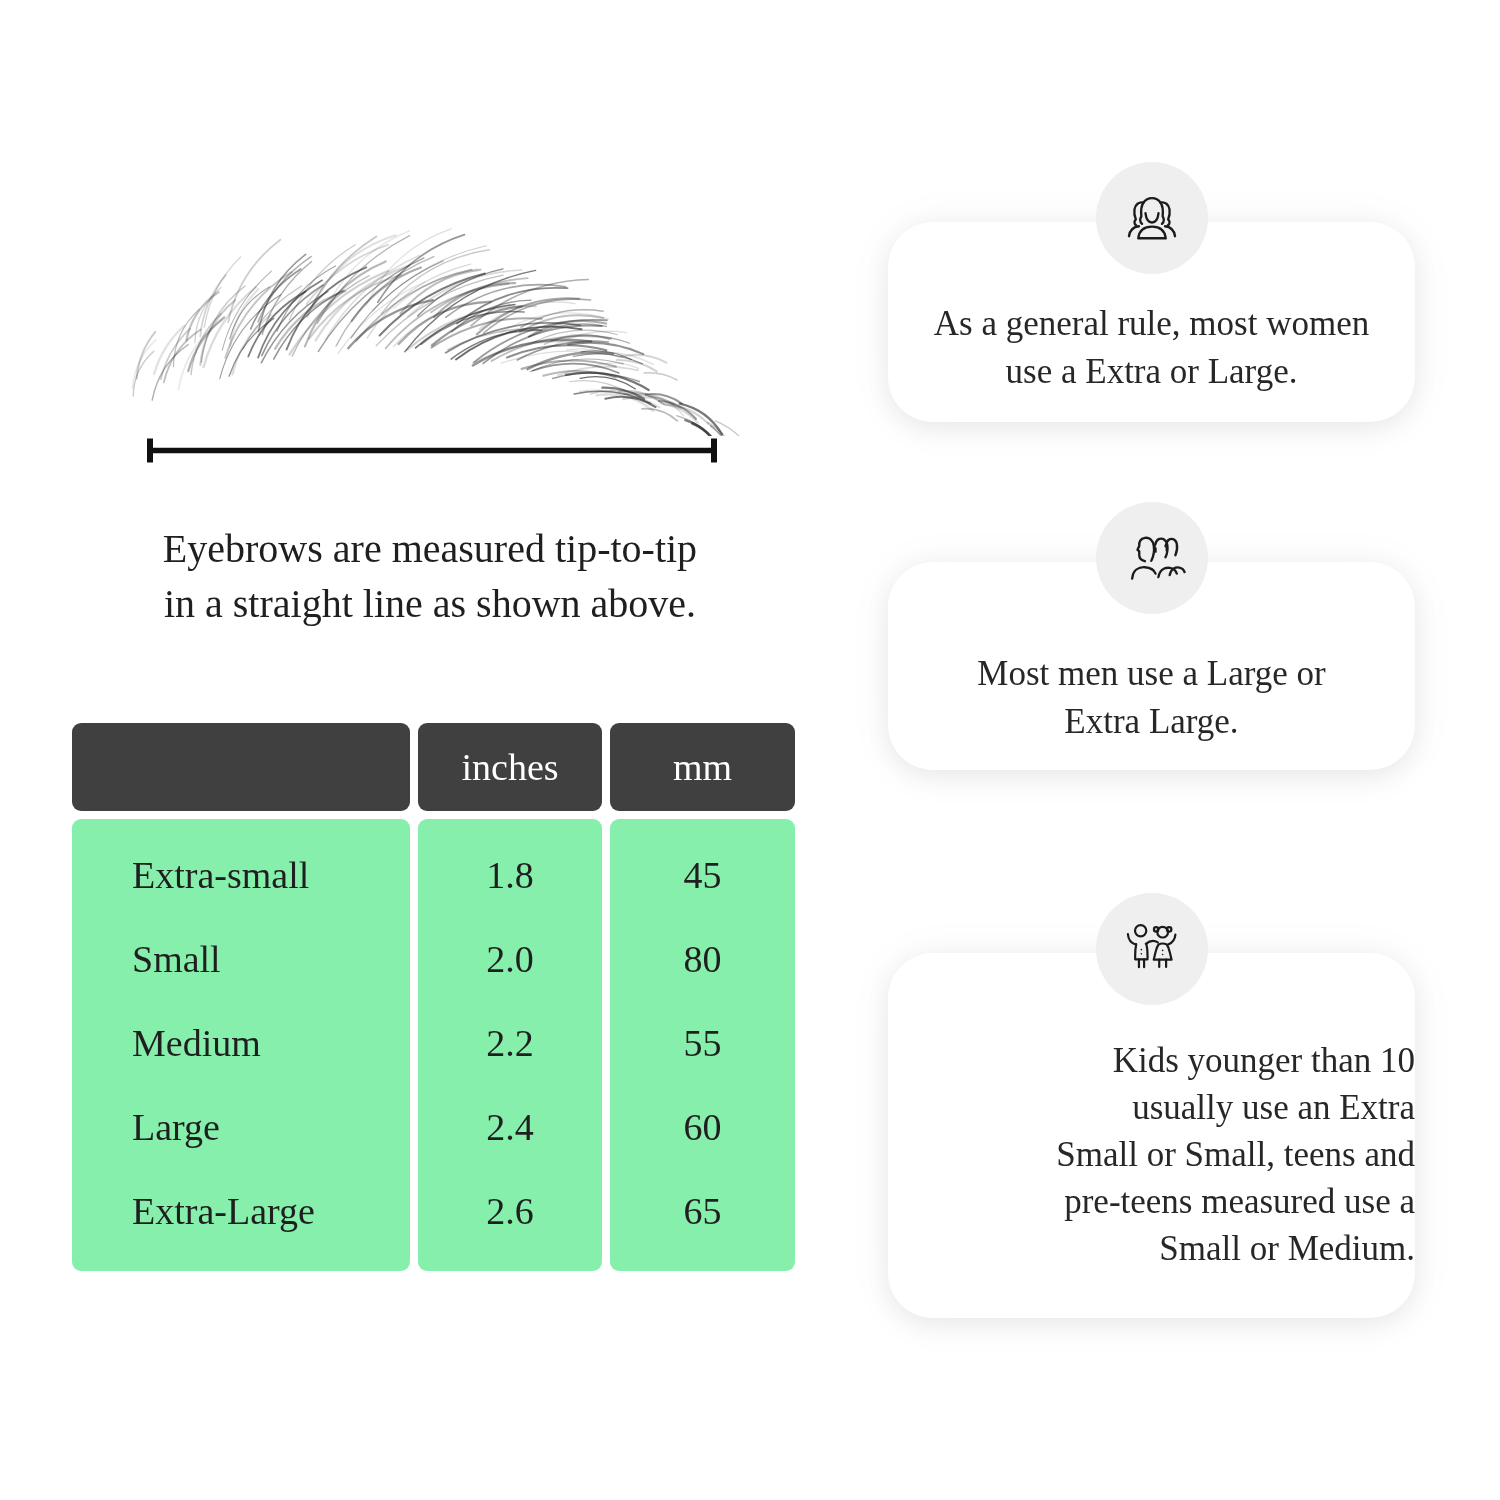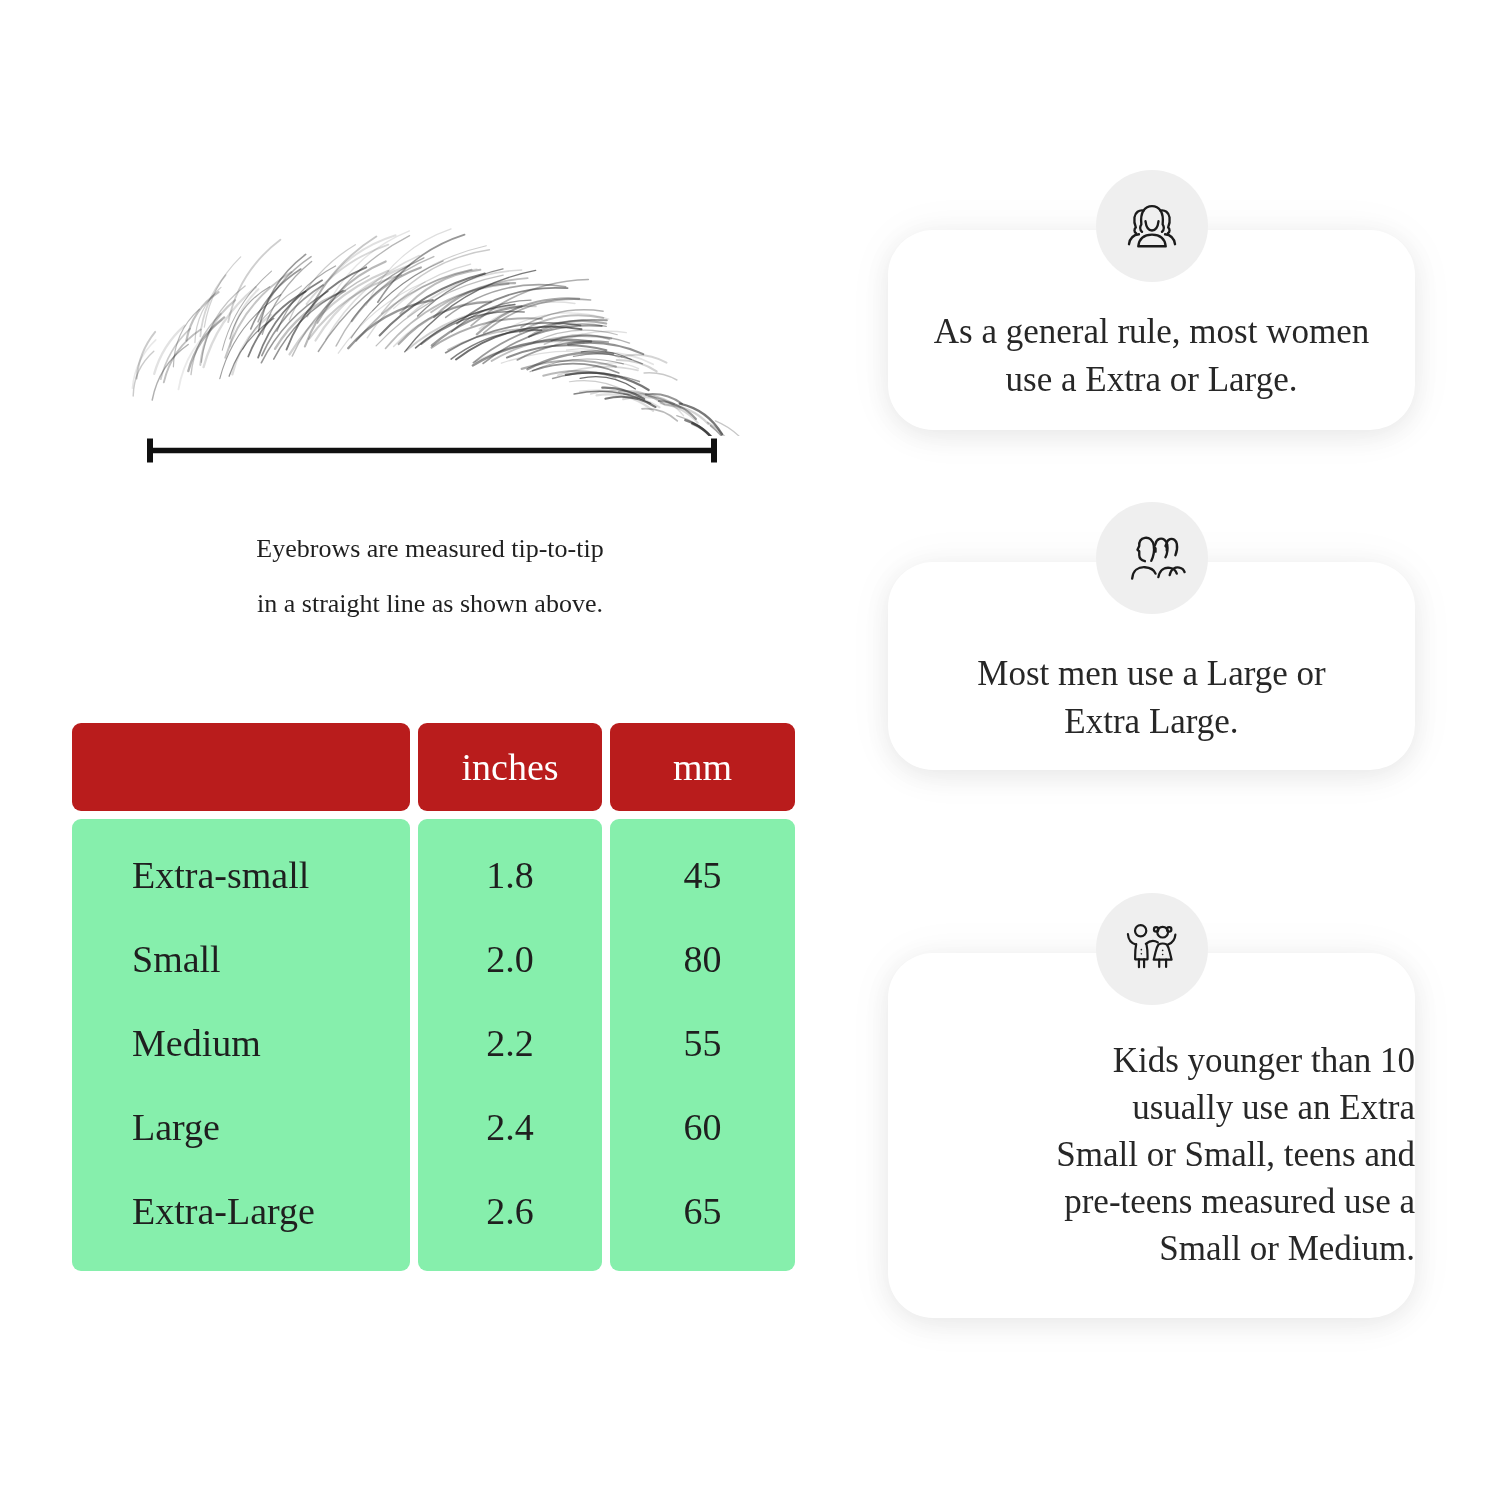--- a/index.html
+++ b/index.html
@@ -7,50 +7,50 @@
     width:1500px;height:1500px;position:relative;overflow:hidden;
     background:#ffffff;
     font-family:"Liberation Serif","DejaVu Serif",serif;
     color:#242424;
   }
   
   .brow-wrap{position:absolute;left:112px;top:228px;width:640px;height:208px;}
   .ruler{position:absolute;left:146px;top:437px;width:572px;height:27px;}
   .caption{
     position:absolute;left:95px;top:521px;width:670px;
-    font-size:26px;line-height:55px;text-align:center;color:#1f1f1f;
+    font-size:40px;line-height:55px;text-align:center;color:#1f1f1f;
   }
   .caption span{display:block;}
   
   .size-table{position:absolute;left:72px;top:723px;display:flex;gap:8px;}
   .size-col{display:flex;flex-direction:column;}
   .col-size{width:338px;}
   .col-inches{width:184px;}
   .col-mm{width:185px;}
   .th{
-    height:88px;border-radius:9px;background:#b91c1c;color:#ffffff;
+    height:88px;border-radius:9px;background:#404040;color:#ffffff;
     display:flex;align-items:center;justify-content:center;
     font-size:38px;margin-bottom:8px;flex:none;
   }
   .tbody{
     background:#86efac;border-radius:9px;
     padding:14px 0 18px 0;
   }
   .cell{
     height:84px;display:flex;align-items:center;justify-content:center;
     font-size:38px;color:#1f1f1f;
   }
   .col-size .cell{justify-content:flex-start;padding-left:60px;}
   
   .card{
     position:absolute;left:888px;width:527px;background:#ffffff;
     border-radius:45px;
     box-shadow:0 6px 26px rgba(0,0,0,0.07), 0 2px 50px rgba(0,0,0,0.045);
   }
-  .card-1{top:230px;height:200px;}
+  .card-1{top:222px;height:200px;}
   .card-2{top:562px;height:208px;}
   .card-3{top:953px;height:365px;}
   .icon-circle{
     position:absolute;left:50%;top:-60px;margin-left:-56px;
     width:112px;height:112px;border-radius:50%;background:#efefef;
     display:flex;align-items:center;justify-content:center;
   }
   .card-text{
     margin:0;text-align:center;font-size:35px;line-height:48px;color:#272727;
   }

